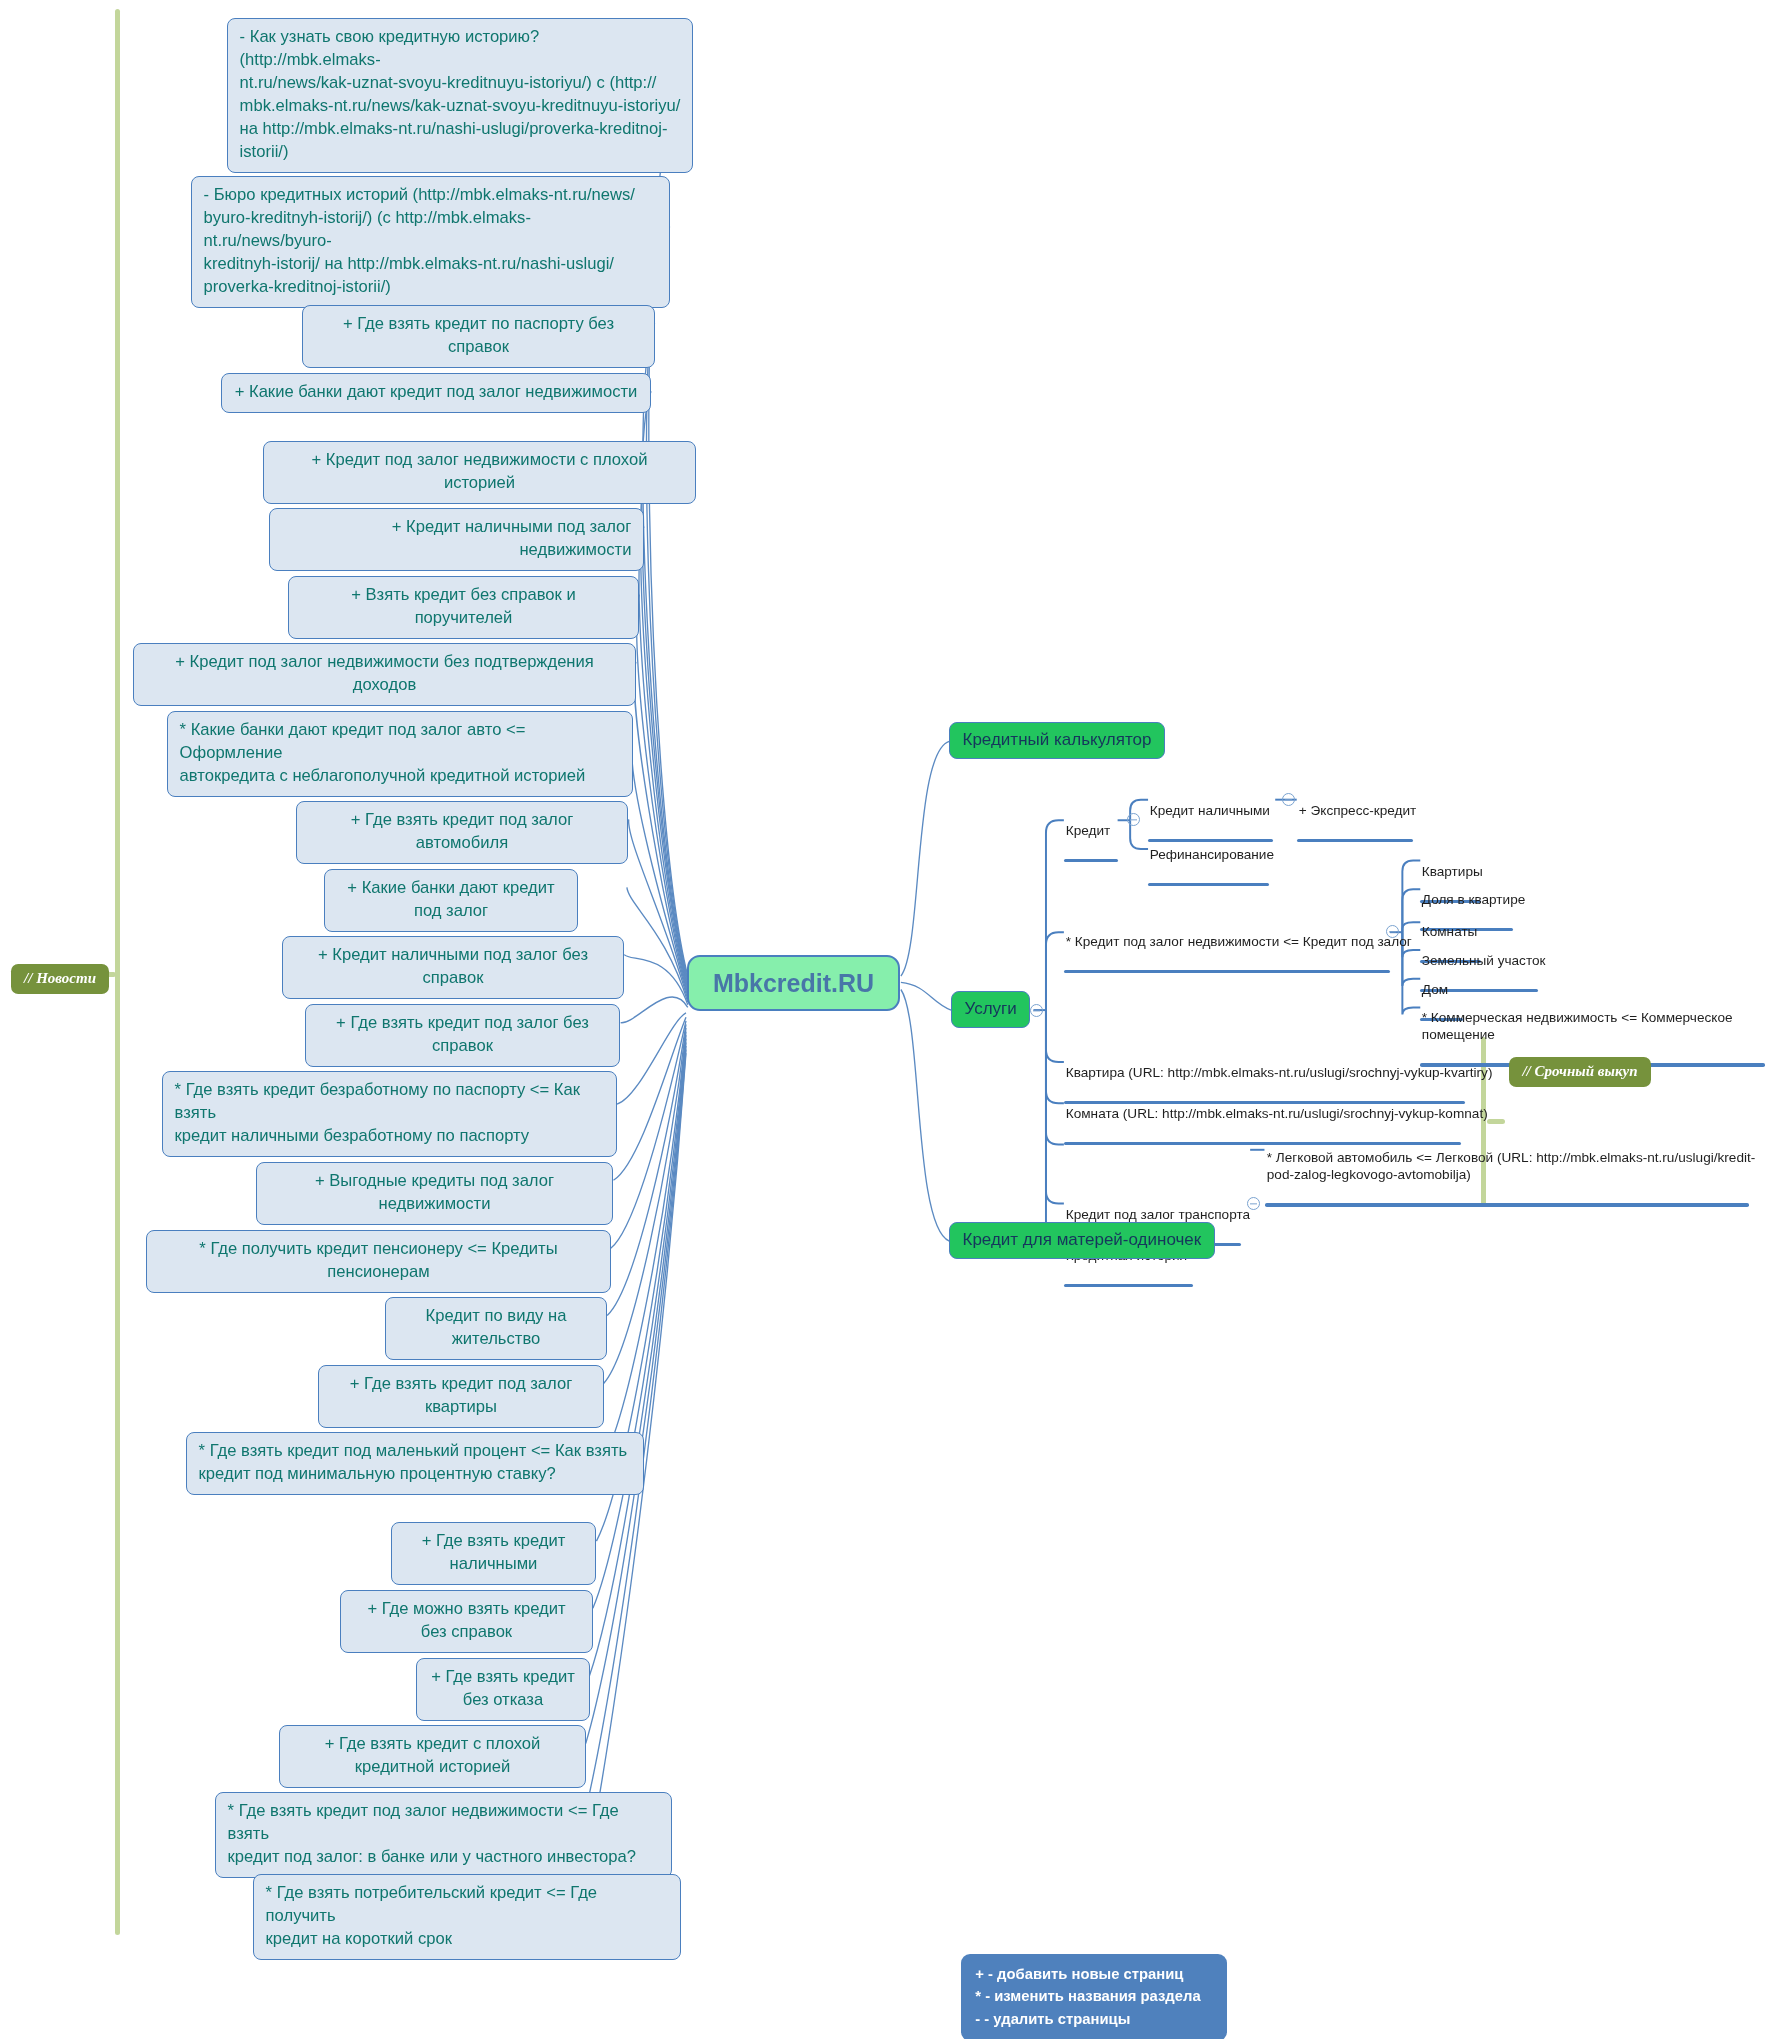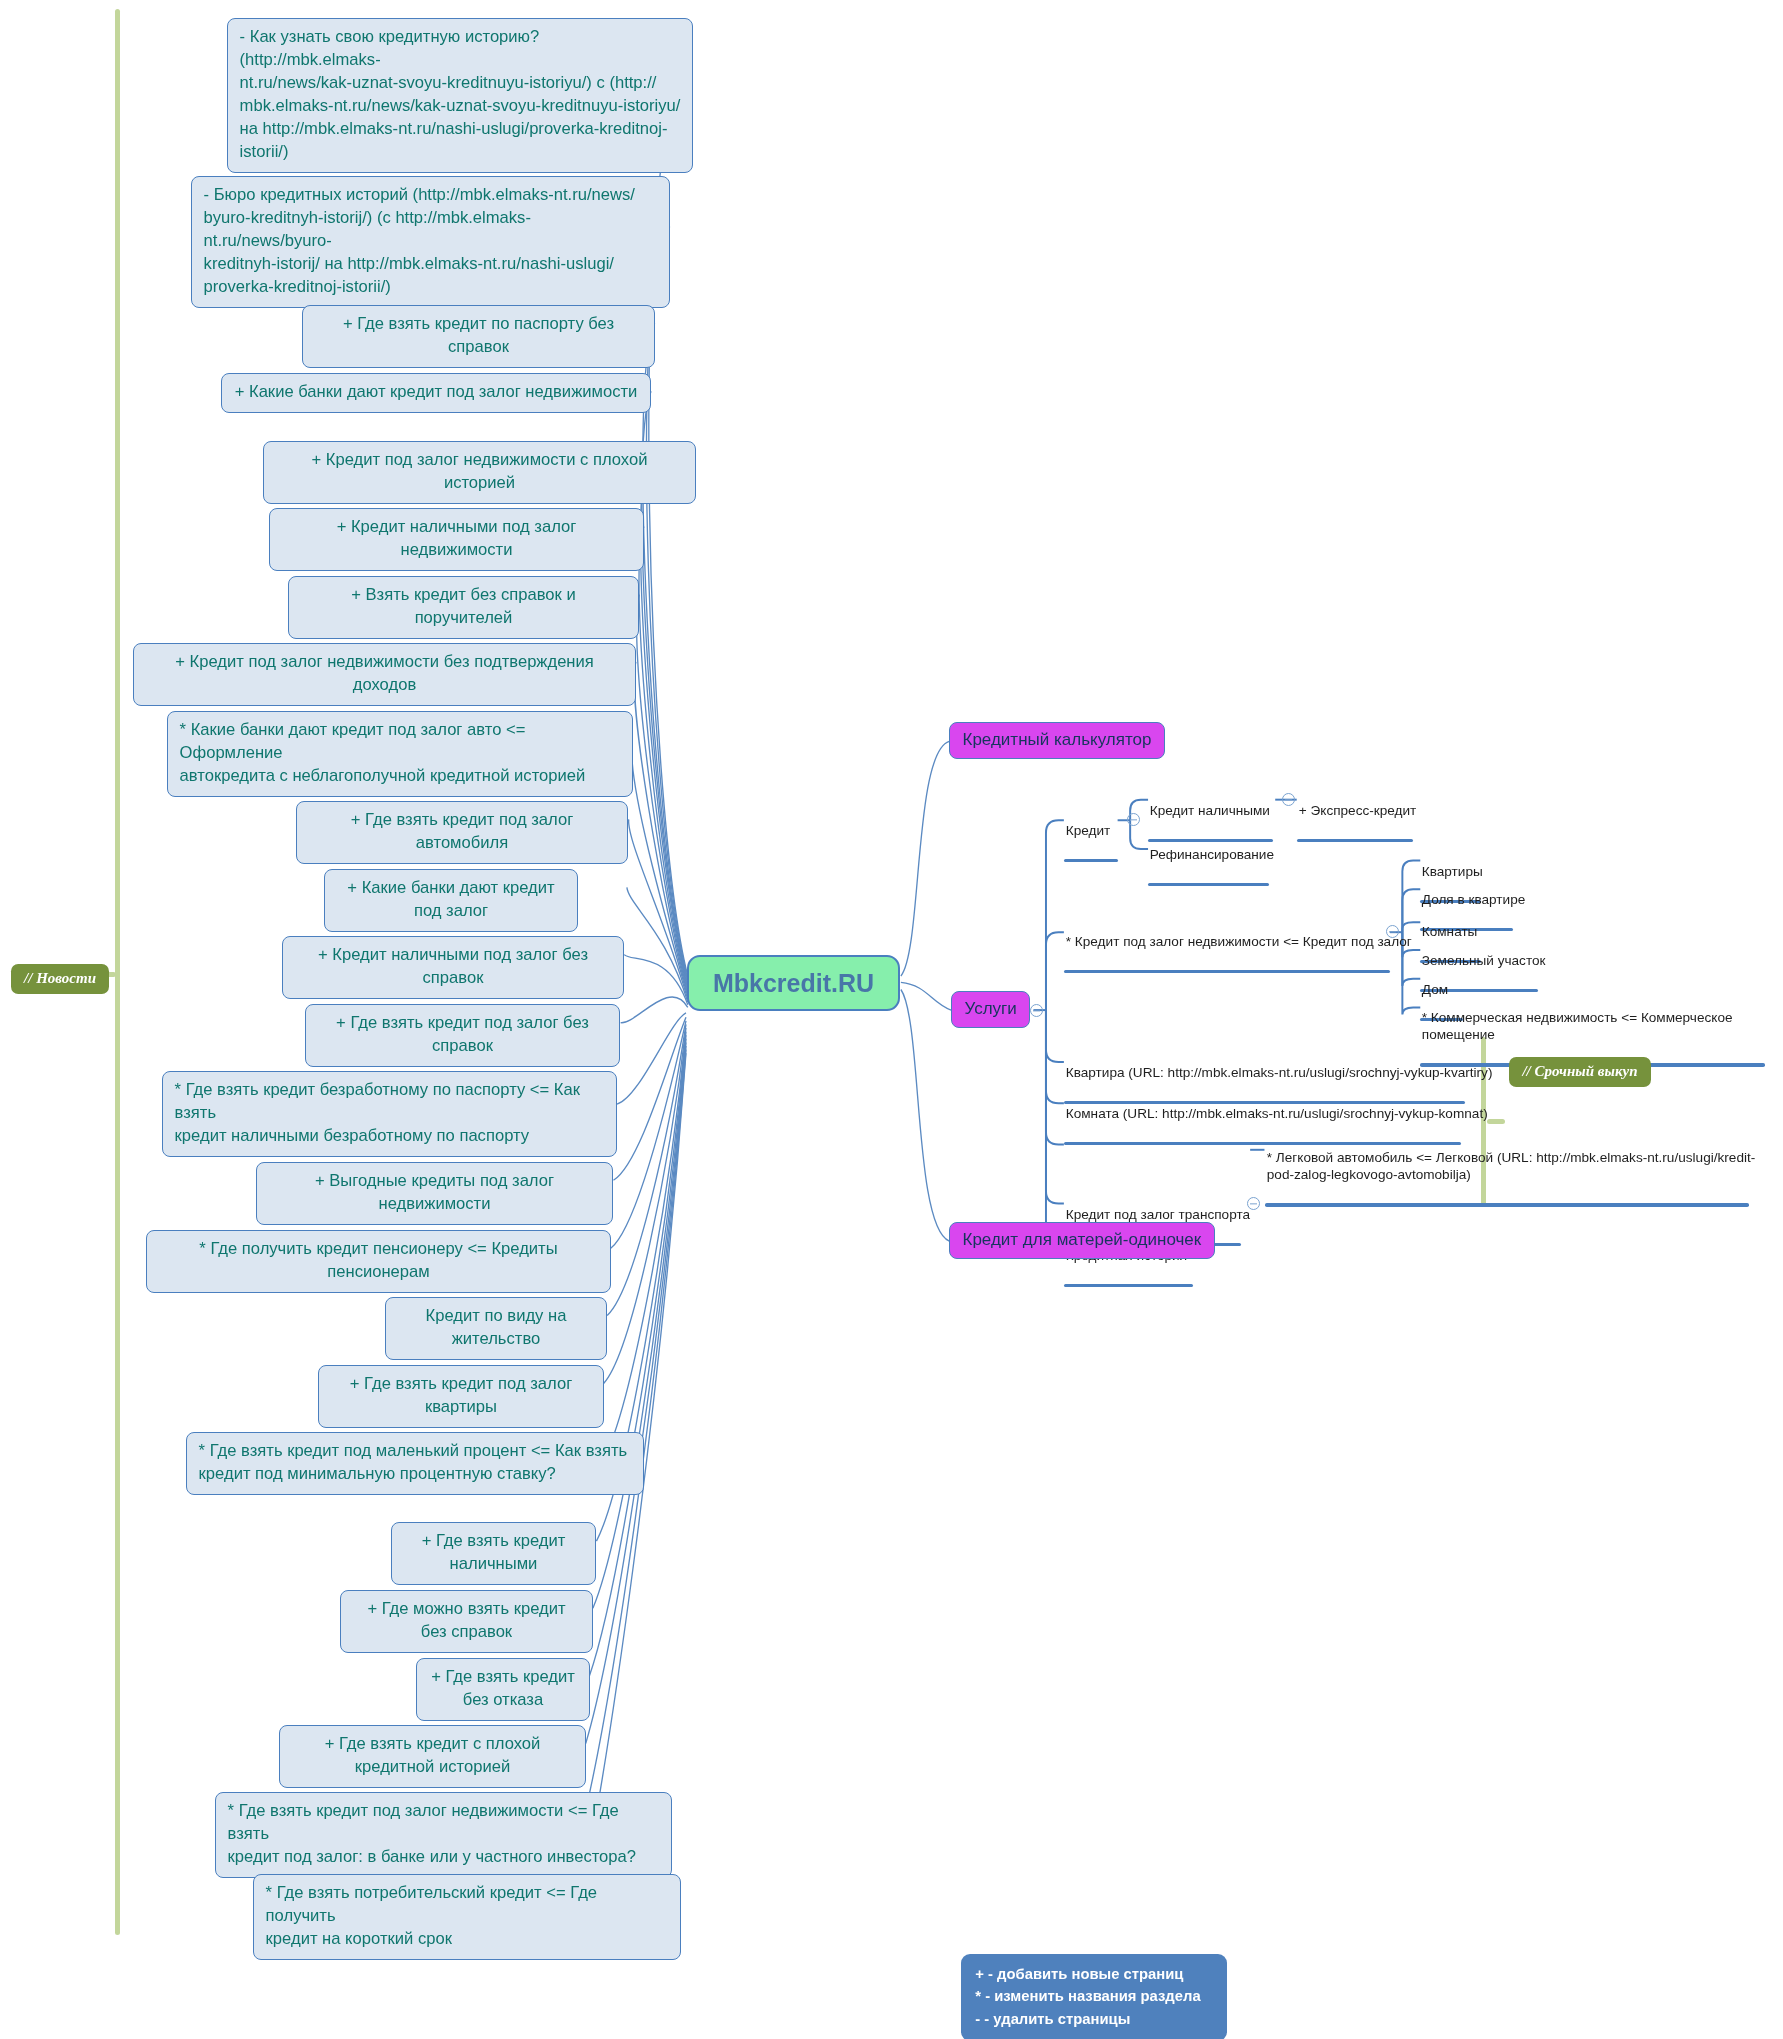--- a/index.html
+++ b/index.html
@@ -47,21 +47,21 @@
     display: flex; align-items: center; justify-content: center;
     color: #4876a8;
     font-size: 25px;
     font-weight: bold;
     z-index: 12;
   }
 
   
   .rbox {
     position: absolute;
-    background: #d946ef;
+    background: #22c55e;
     border: 1.4px solid #4a7fbf;
     border-radius: 8px;
     color: #16365c;
     font-size: 17px;
     padding: 7.2px 12.5px 8px 12.5px;
     z-index: 8;
     white-space: nowrap;
     text-align: right;
   }
 
@@ -223,21 +223,21 @@
 mbk.elmaks-nt.ru/news/kak-uznat-svoyu-kreditnuyu-istoriyu/
 на http://mbk.elmaks-nt.ru/nashi-uslugi/proverka-kreditnoj-
 istorii/)</div>
   <div class="lbox" style="left:191px; top:176px; width:479px;">- Бюро кредитных историй (http://mbk.elmaks-nt.ru/news/
 byuro-kreditnyh-istorij/) (с http://mbk.elmaks-nt.ru/news/byuro-
 kreditnyh-istorij/ на http://mbk.elmaks-nt.ru/nashi-uslugi/
 proverka-kreditnoj-istorii/)</div>
   <div class="lbox" style="left:302px; top:305px; width:353px; text-align:center;">+ Где взять кредит по паспорту без справок</div>
   <div class="lbox" style="left:221px; top:373px; width:430px; text-align:center;">+ Какие банки дают кредит под залог недвижимости</div>
   <div class="lbox" style="left:215px; top:441px; width:433px; text-align:center;margin-left:48px;">+ Кредит под залог недвижимости с плохой историей</div>
-  <div class="lbox" style="left:269px; top:508px; width:375px; text-align:center;">+ Кредит наличными под залог недвижимости</div>
+  <div class="lbox" style="left:269px; top:508px; width:375px; text-align:right;">+ Кредит наличными под залог недвижимости</div>
   <div class="lbox" style="left:288px; top:576px; width:351px; text-align:center;">+ Взять кредит без справок и поручителей</div>
   <div class="lbox" style="left:133px; top:643px; width:503px; text-align:center;">+ Кредит под залог недвижимости без подтверждения доходов</div>
   <div class="lbox" style="left:167px; top:711px; width:466px;">* Какие банки дают кредит под залог авто &lt;= Оформление
 автокредита с неблагополучной кредитной историей</div>
   <div class="lbox" style="left:296px; top:801px; width:332px; text-align:center;">+ Где взять кредит под залог автомобиля</div>
   <div class="lbox" style="left:324px; top:869px; width:254px; text-align:center;">+ Какие банки дают кредит под залог</div>
   <div class="lbox" style="left:282px; top:936px; width:342px; text-align:center;">+ Кредит наличными под залог без справок</div>
   <div class="lbox" style="left:305px; top:1004px; width:315px; text-align:center;">+ Где взять кредит под залог без справок</div>
   <div class="lbox" style="left:162px; top:1071px; width:455px;">* Где взять кредит безработному по паспорту &lt;= Как взять
 кредит наличными безработному по паспорту</div>

